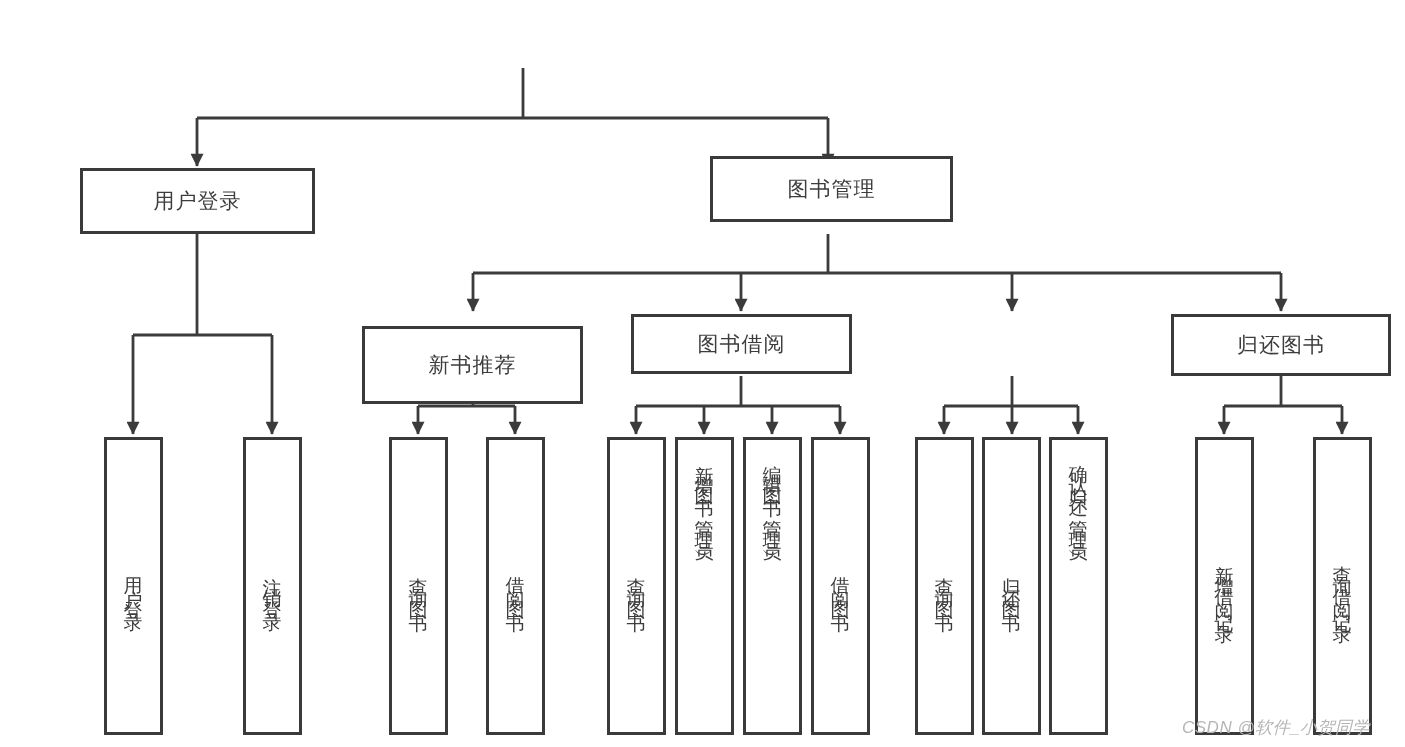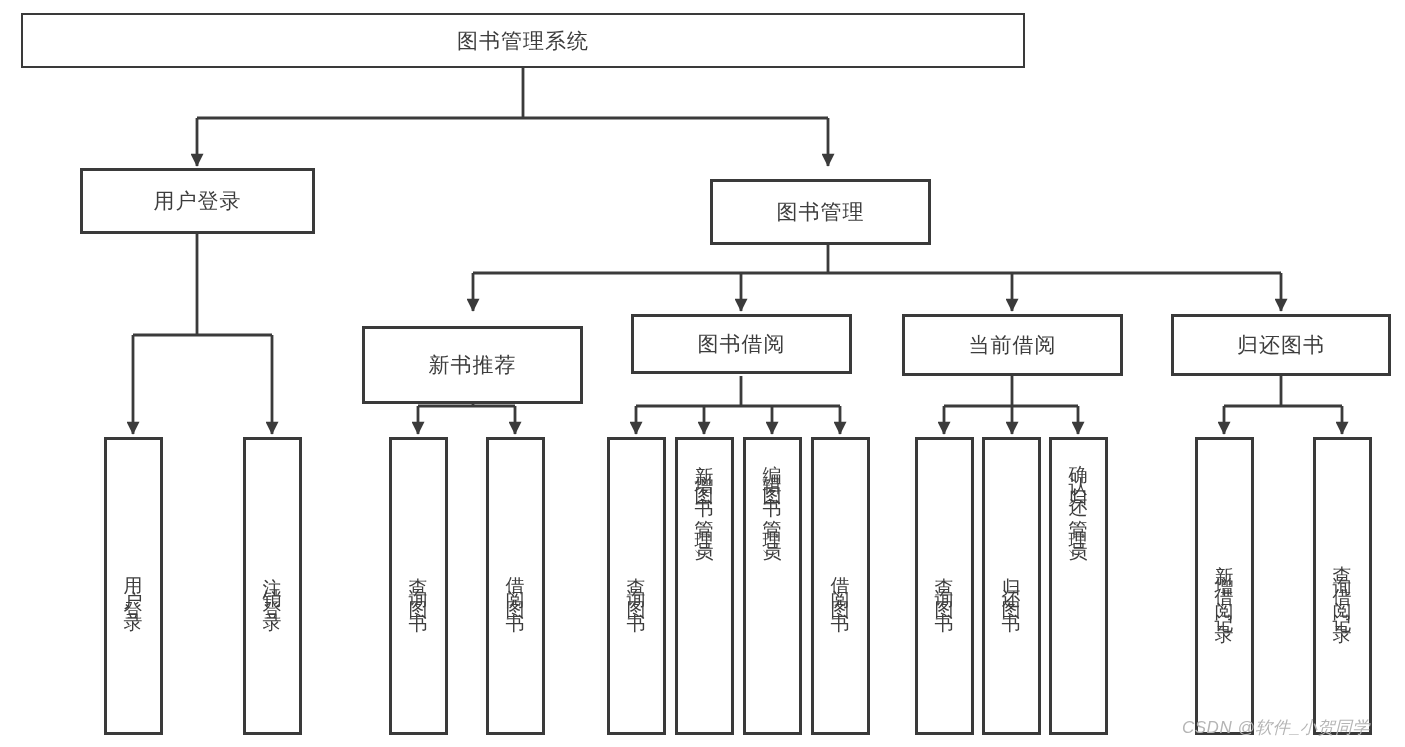--- a/index.html
+++ b/index.html
@@ -87,39 +87,33 @@
       <path d="M1012 406 V434" marker-end="url(#arrow)"></path>
       <path d="M1078 406 V434" marker-end="url(#arrow)"></path>
 
       <path d="M1281 376 V406"></path>
       <path d="M1224 406 H1342"></path>
       <path d="M1224 406 V434" marker-end="url(#arrow)"></path>
       <path d="M1342 406 V434" marker-end="url(#arrow)"></path>
     </g>
   </svg>
 
-  <div class="box lvl1" style="left:21px;top:13px;width:1004px;height:55px">
-    <span>图书管理系统</span>
-  </div>
 
   <div class="box lvl2" style="left:80px;top:168px;width:235px;height:66px">
     <span>用户登录</span>
   </div>
-  <div class="box lvl2" style="left:710px;top:179px;width:221px;height:66px">
+  <div class="box lvl2" style="left:710px;top:156px;width:243px;height:66px">
     <span>图书管理</span>
   </div>
 
   <div class="box lvl3" style="left:362px;top:326px;width:221px;height:78px">
     <span>新书推荐</span>
   </div>
   <div class="box lvl3" style="left:631px;top:314px;width:221px;height:60px">
     <span>图书借阅</span>
-  </div>
-  <div class="box lvl3" style="left:902px;top:314px;width:221px;height:62px">
-    <span>当前借阅</span>
   </div>
   <div class="box lvl3" style="left:1171px;top:314px;width:220px;height:62px">
     <span>归还图书</span>
   </div>
 
   <div class="box leaf" style="left:104px;top:437px;width:59px;height:298px">
     <span>用户登录</span>
   </div>
   <div class="box leaf" style="left:243px;top:437px;width:59px;height:298px">
     <span>注销登录</span>

